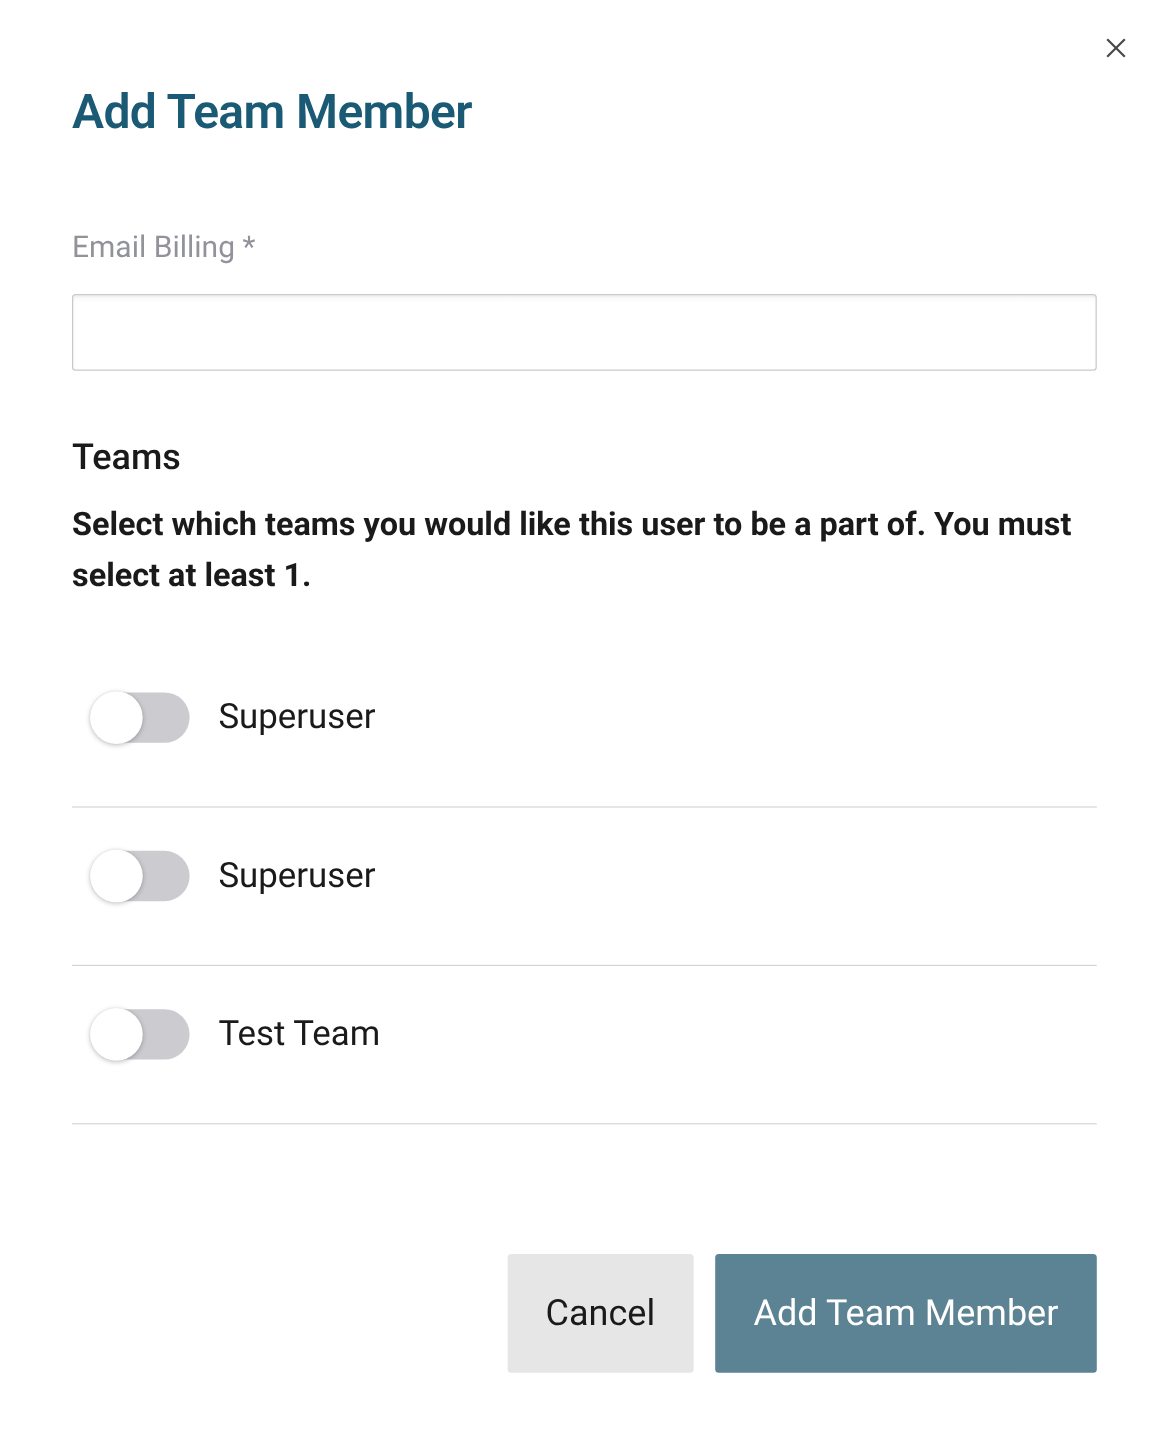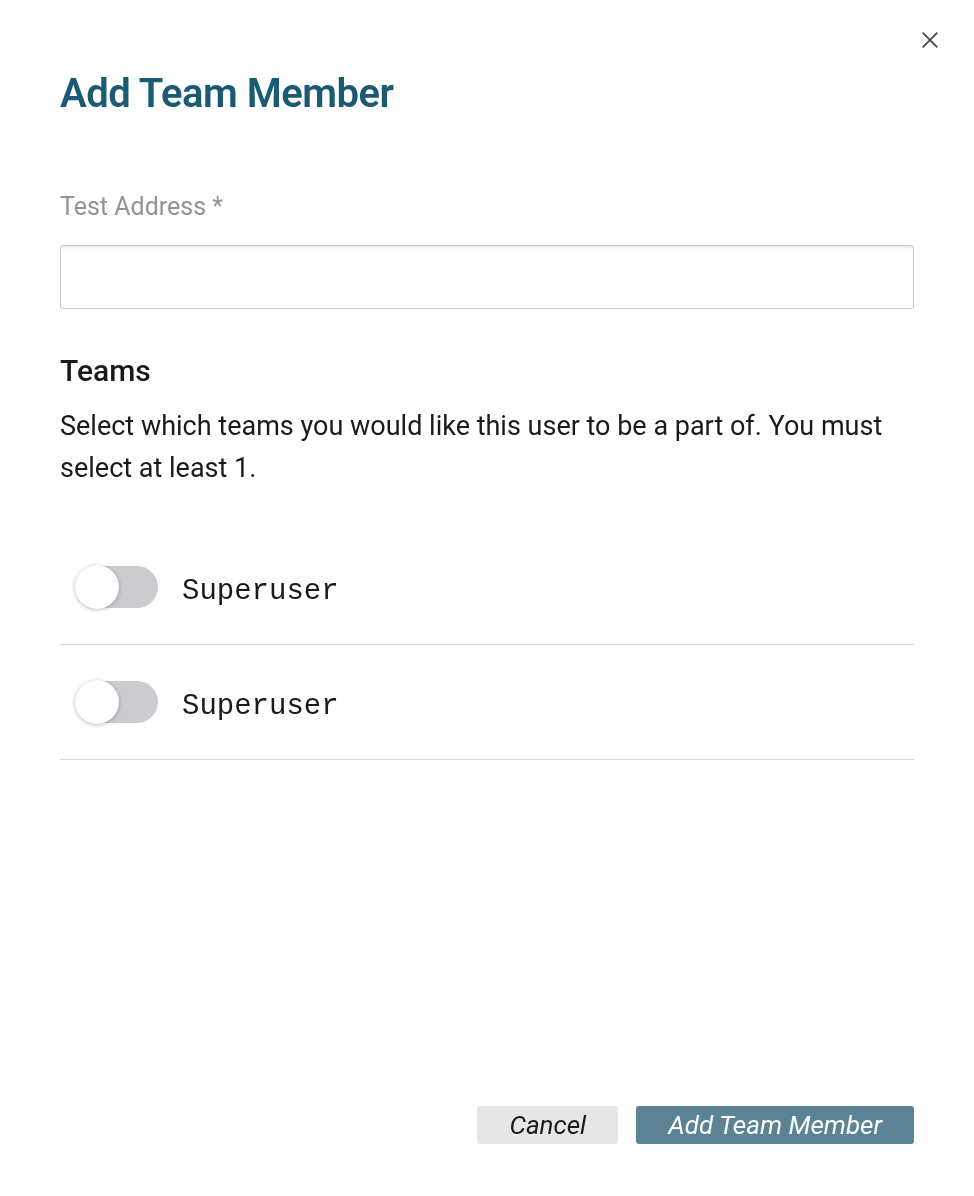--- a/index.html
+++ b/index.html
@@ -54,39 +54,38 @@
       border-radius: 3px;
       padding: 0 16px;
       font-size: 22px;
       background: linear-gradient(to bottom, #f7f7f7 0%, #ffffff 10%);
       box-shadow: inset 0 1px 2px rgba(0,0,0,0.06);
     }
     .section-title {
       font-size: 30px;
       font-weight: 500;
       color: #1a1a1a;
-      margin-top: 44px;
+      margin-top: 55px;
       margin-bottom: 18px;
     }
     .section-desc {
       font-size: 27px;
       line-height: 1.55;
       color: #1a1a1a;
       margin-bottom: 40px;
-      font-weight: 400;
+      font-weight: 700;
     }
     .team-list {
       list-style: none;
     }
     .team-item {
       display: flex;
-      align-items: flex-end;
-      padding: 36px 0 36px 16px;
+      align-items: center;
+      padding: 36px 0 53px 16px;
       border-bottom: 1px solid #d6d6d6;
-      font-family: Liberation Mono, monospace;
     }
     .toggle {
       position: relative;
       width: 82px;
       height: 42px;
       background: #ccccd0;
       border-radius: 21px;
       cursor: pointer;
       flex-shrink: 0;
     }
@@ -107,27 +106,26 @@
       font-weight: 400;
     }
     .footer {
       position: absolute;
       bottom: 52px;
       right: 60px;
       display: flex;
       gap: 18px;
     }
     .btn {
-      font-size: 26px;
-      padding: 4px 32px;
+      font-size: 30px;
+      padding: 32px 32px;
       border: none;
       border-radius: 3px;
       cursor: pointer;
       font-family: inherit;
-      font-style: italic;
     }
     .btn-cancel {
       background: #e6e6e6;
       color: #1a1a1a;
     }
     .btn-primary {
       background: #5c8393;
       color: #fff;
     }
   </style>
@@ -138,38 +136,44 @@
   <span>
     <svg viewBox="0 0 24 24" fill="none">
         <path d="M4 4 L20 20 M20 4 L4 20"></path>
       </svg>
   </span>
 </div>
 
 <div class="container">
   <h1 class="dialog-title">Add Team Member</h1>
 
-  <div class="field-label">Test Address *</div>
+  <div class="field-label">Email Billing *</div>
   <input type="text" class="email-input" value="" style="">
 
   <h2 class="section-title">Teams</h2>
   <p class="section-desc">Select which teams you would like this user to be a part of. You must select at least 1.</p>
 
   <ul class="team-list">
     <li class="team-item">
       <div class="toggle">
           <div class="toggle-knob"></div>
         </div>
       <span class="team-label">Superuser</span>
     </li>
     <li class="team-item">
       <div class="toggle">
           <div class="toggle-knob"></div>
         </div>
       <span class="team-label">Superuser</span>
     </li>
+    <li class="team-item">
+      <div class="toggle">
+          <div class="toggle-knob"></div>
+        </div>
+      <span class="team-label">Test Team</span>
+    </li>
   </ul>
 </div>
 
 <div class="footer">
   <button class="btn btn-cancel">Cancel</button>
   <button class="btn btn-primary">Add Team Member</button>
 </div>
 
 </body></html>

